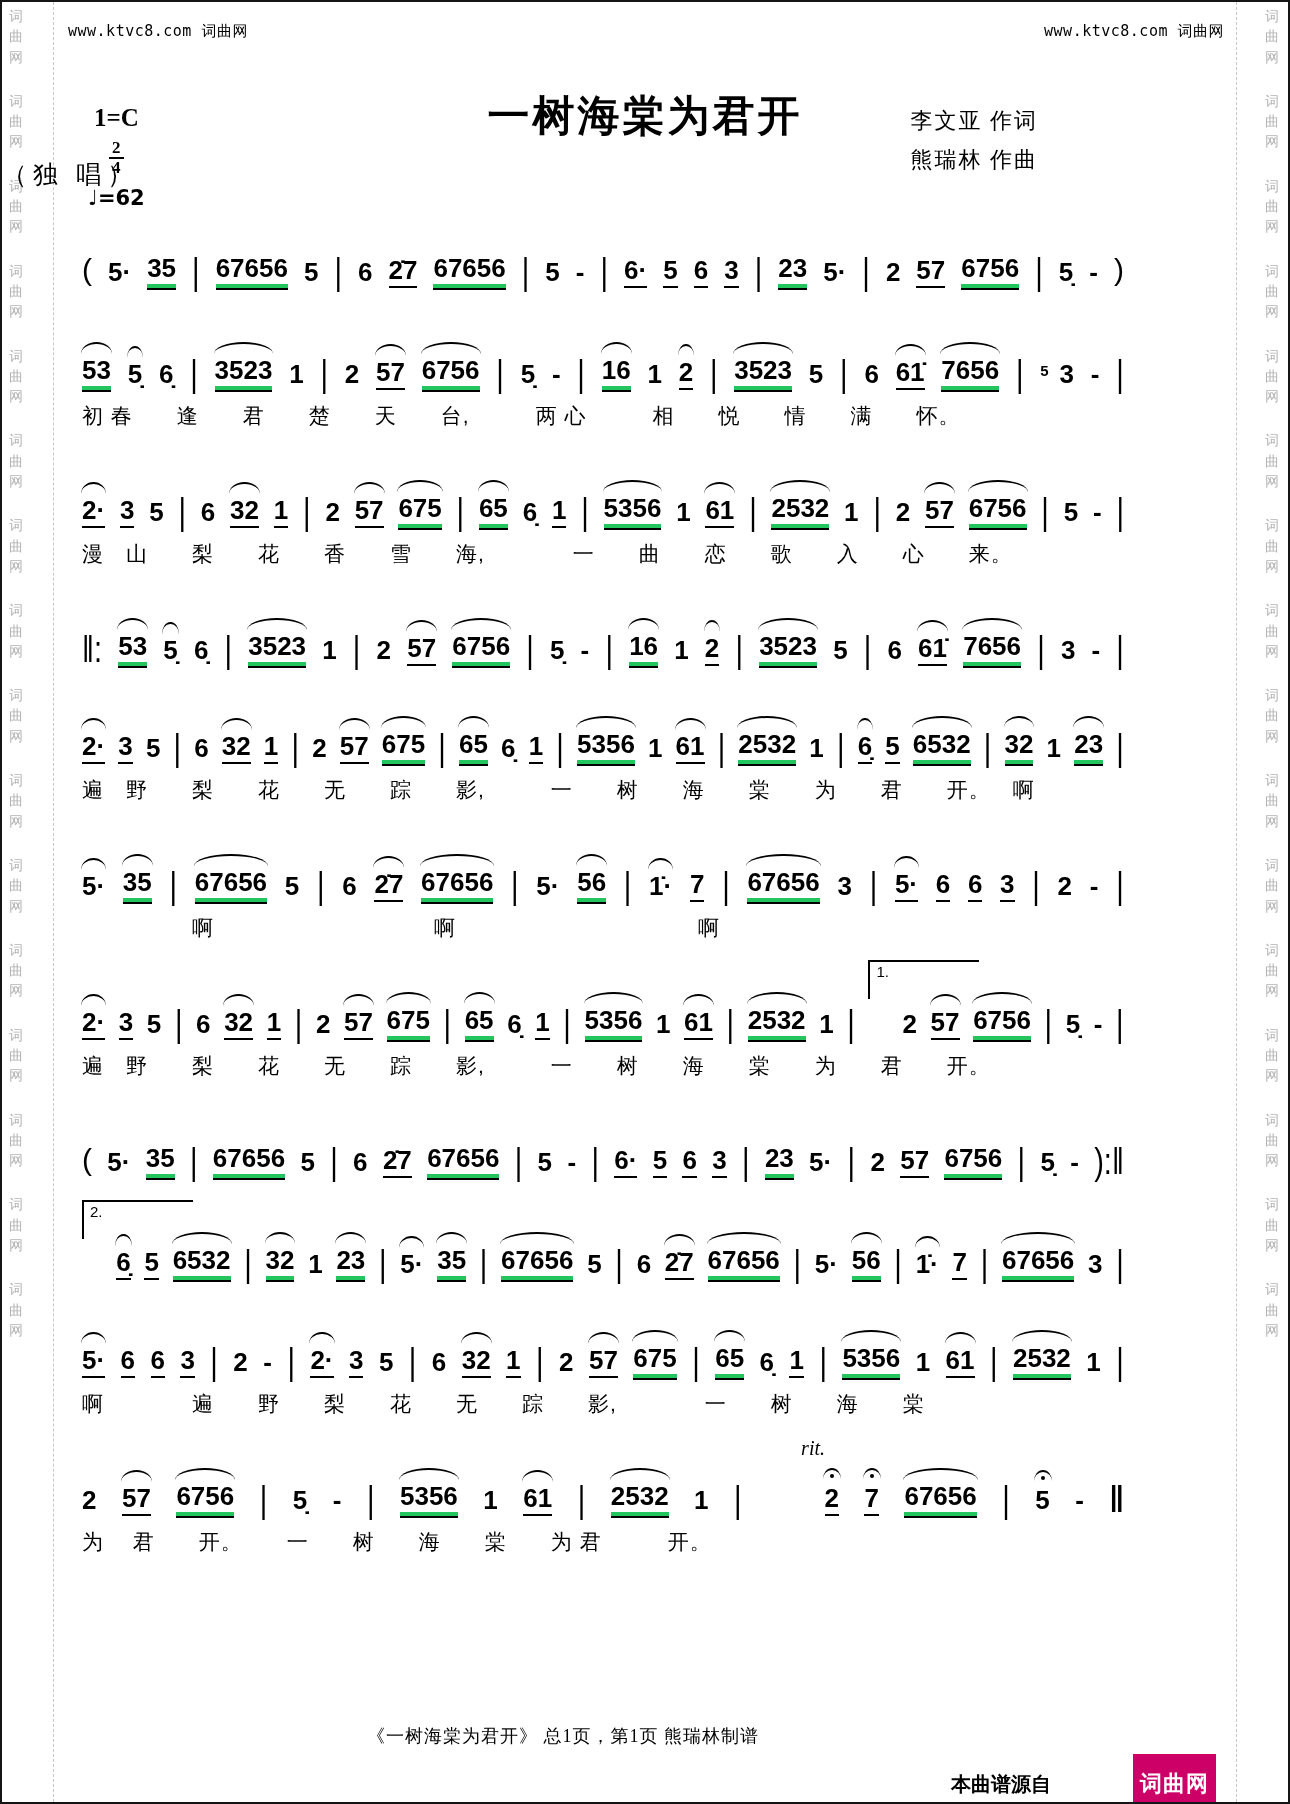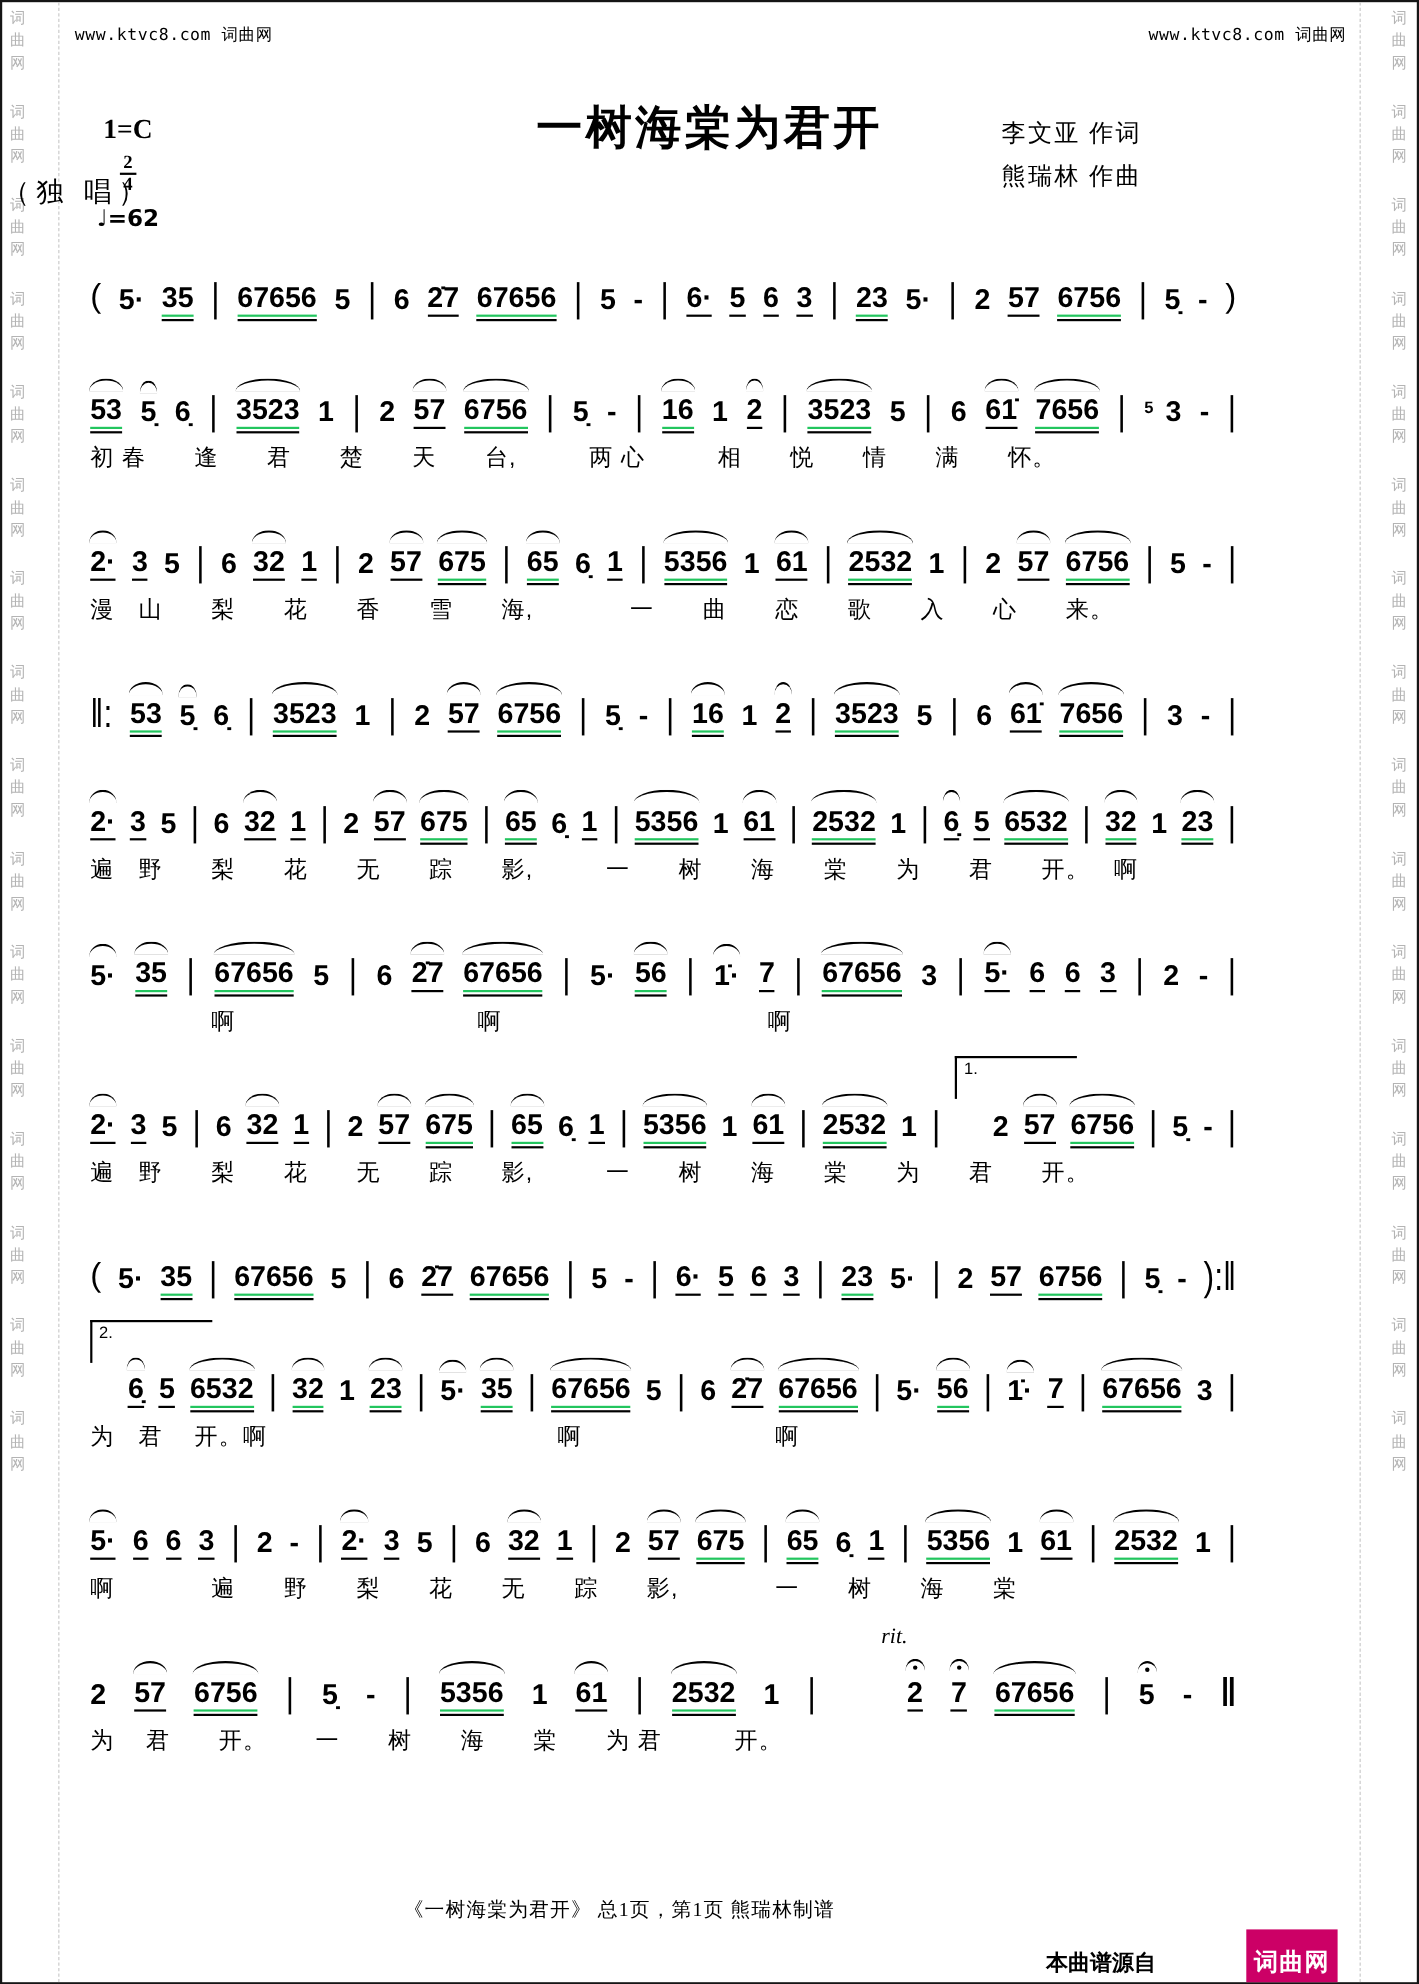--- a/index.html
+++ b/index.html
@@ -31,21 +31,21 @@
            line-height:1.75;letter-spacing:2px;text-align:left;}
 
   .score{position:absolute;left:80px;right:164px;top:214px;}
   .system{margin-bottom:26px;}
   .system.instr{margin-bottom:30px;}
   .notation{display:flex;justify-content:space-between;align-items:flex-end;height:72px;}
   .tk{position:relative;font-weight:bold;font-size:26px;line-height:1;padding-bottom:3px;white-space:nowrap;}
   .tk.bar{font-weight:400;font-size:29px;transform:scaleY(1.25);padding-bottom:1px;}
   .tk.par{font-weight:400;font-size:30px;}
   .tk.u1{border-bottom:2px solid #000;}
-  .tk.u2{border-bottom:2px solid #22c55e;}
+  .tk.u2{border-bottom:4px solid #22c55e;}
   .tk.u2::after{content:"";position:absolute;left:0;right:0;bottom:-6px;height:2px;background:#000;}
   .tk.a::before{content:"";position:absolute;top:-15px;left:-1px;right:-1px;height:10px;
                 border-top:2px solid #000;border-radius:50% 50% 0 0 / 100% 100% 0 0;}
   .tk.sm{font-size:15px;transform:translateY(-9px);margin-right:-6px;}
   .tk.volta{font-weight:400;font-size:15px;align-self:flex-start;border-left:2px solid #000;border-top:2px solid #000;
             padding:2px 90px 20px 6px;margin-right:-90px;transform:translateY(-8px);}
   .tk.ann{font-weight:400;font-style:italic;font-size:20px;align-self:flex-start;transform:translateY(-6px);
           margin-right:-26px;font-family:"Liberation Serif",serif;margin-left:34px;}
   .tk.ferm::before{content:"";position:absolute;top:-17px;left:50%;width:18px;height:9px;margin-left:-9px;
                    border-top:2px solid #000;border-radius:50% 50% 0 0 / 100% 100% 0 0;}
@@ -485,21 +485,20 @@
           <span class="tk">5·</span>
           <span class="tk u2 a">56</span>
           <span class="tk bar">|</span>
           <span class="tk a">1̇·</span>
           <span class="tk u1">7</span>
           <span class="tk bar">|</span>
           <span class="tk u2 a">67656</span>
           <span class="tk">3</span>
           <span class="tk bar">|</span>
         </div>
-      <div class="lyrics">为　君　 开。啊　　　　　　　　　　　　啊　　　　　　　　啊</div>
     </div>
     <div class="system">
       <div class="notation">
           <span class="tk u1 a">5·</span>
           <span class="tk u1">6</span>
           <span class="tk u1">6</span>
           <span class="tk u1">3</span>
           <span class="tk bar">|</span>
           <span class="tk">2</span>
           <span class="tk">-</span>

